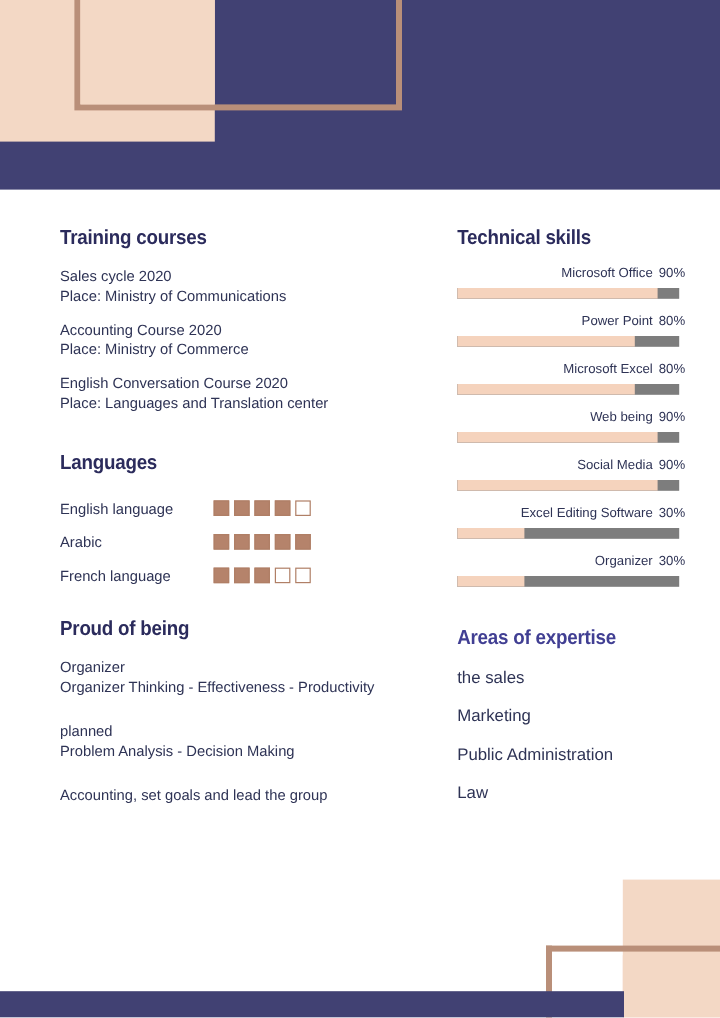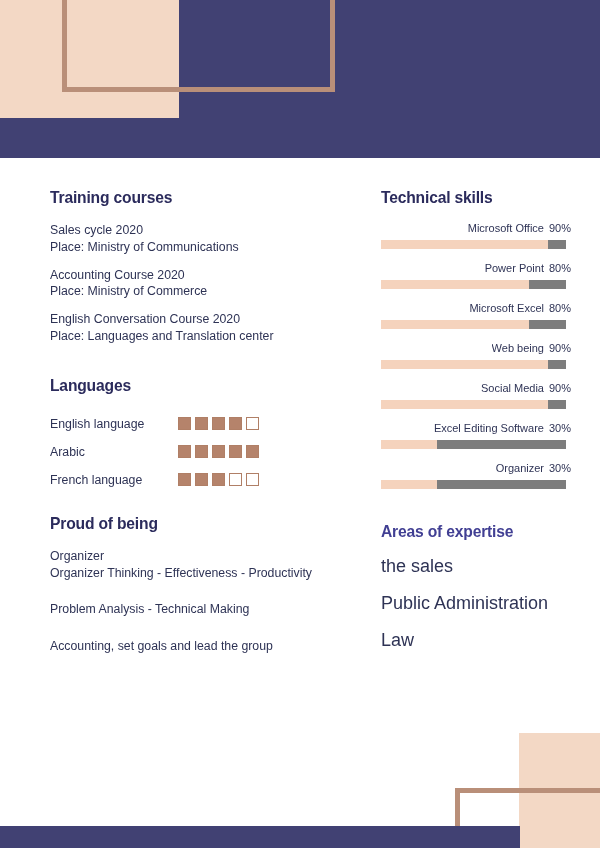--- a/index.html
+++ b/index.html
@@ -169,21 +169,21 @@
     overflow: hidden;
   }
   .bar-fill {
     position: absolute;
     left: 0; top: 0; bottom: 0;
     background: #f5d3bd;
   }
 
   
   .area-item {
-    font-size: 18px;
+    font-size: 14px;
     color: #2e3355;
     margin-bottom: 16px;
   }
 </style>
 </head>
 <body>
 
 <div class="header-deco">
   <div class="hd-navy"></div>
   <div class="hd-peach-left"></div>
@@ -253,21 +253,22 @@
 
     <h2 class="section-title">Proud of being</h2>
 
     <div>
       <div class="entry">
         <div>Organizer</div>
         <div class="justified">Organizer Thinking - Effectiveness - Productivity</div>
       </div>
       <div class="block-gap-sm"></div>
       <div class="entry">
-        <div>Problem Analysis - Technical Making</div>
+        <div>planned</div>
+        <div>Problem Analysis - Decision Making</div>
       </div>
       <div class="block-gap-sm"></div>
       <div class="entry">
         <div>Accounting, set goals and lead the group</div>
       </div>
     </div>
 
   </div>
 
   <div class="col-right">
@@ -345,20 +346,21 @@
         </div>
       </div>
     </div>
 
     <div class="block-gap"></div>
 
     <h2 class="section-title accent">Areas of expertise</h2>
 
     <div>
       <div class="area-item">the sales</div>
+      <div class="area-item">Marketing</div>
       <div class="area-item">Public Administration</div>
       <div class="area-item">Law</div>
     </div>
 
   </div>
 </div>
 
 <div class="footer-deco">
   <div class="fd-peach-right"></div>
   <div class="fd-frame"></div>

